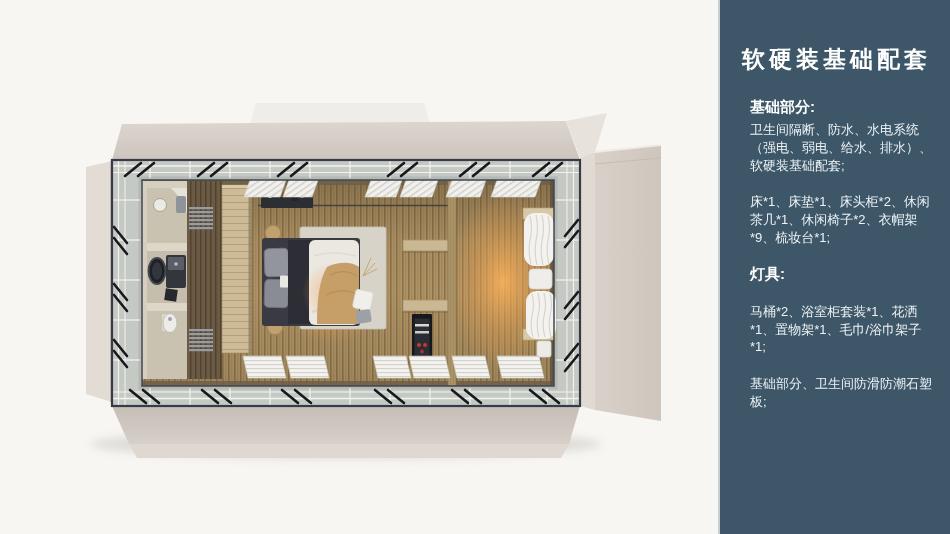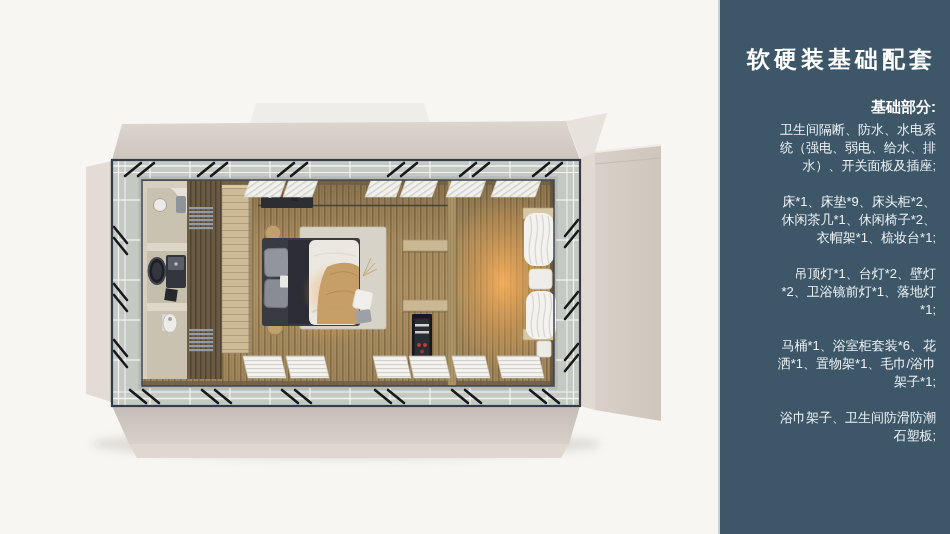--- a/index.html
+++ b/index.html
@@ -2,23 +2,23 @@
 <html><head>
 <meta charset="utf-8">
 <style>
   html,body{margin:0;padding:0;}
   body{width:950px;height:534px;overflow:hidden;font-family:"Liberation Sans","DejaVu Sans",sans-serif;}
   .page{width:950px;height:534px;display:flex;background:#ffffff;}
   .render-area{width:718px;height:534px;position:relative;background:#f7f6f3;flex:0 0 auto;}
   .render-area svg{display:block;}
   .panel{width:232px;height:534px;flex:0 0 auto;box-sizing:border-box;
          background:#3d5768;border-left:2px solid #c9ced1;
-         color:#ffffff;padding:46px 14px 0 22px;text-align:right;}
+         color:#ffffff;padding:46px 14px 0 22px;}
   .panel-title{font-size:23px;font-weight:700;letter-spacing:4px;margin:0 0 26px 0;line-height:1.15;}
-  .sec{margin:0 0 19px 30px;}
+  .sec{margin:0 0 19px 8px;}
   .sec-h{font-size:15px;font-weight:700;margin:0 0 4px 0;line-height:1.25;}
   .sec-b{font-size:13px;font-weight:400;line-height:1.36;color:#edf2f5;}
 </style>
 </head>
 <body>
 
 <div class="page">
 
   <div class="render-area">
     <svg width="718" height="534" viewBox="0 0 718 534" xmlns="http://www.w3.org/2000/svg">
@@ -364,32 +364,32 @@
         <rect x="142" y="180" width="412" height="206" fill="none" stroke="#3f4652" stroke-width="1.5"></rect>
       </g>
     </svg>
   </div>
 
   <aside class="panel" style="background: rgb(61, 87, 104);">
     <h1 class="panel-title">软硬装基础配套</h1>
 
     <div class="sec">
       <div class="sec-h">基础部分:</div>
-      <div class="sec-b">卫生间隔断、防水、水电系统（强电、弱电、给水、排水）、开关面板及插座;</div>
-    </div>
-
-    <div class="sec">
-      <div class="sec-b">床*1、床垫*9、床头柜*2、休闲茶几*1、休闲椅子*2、衣帽架*1、梳妆台*1;</div>
-    </div>
-
-    <div class="sec">
-      <div class="sec-b">吊顶灯*1、台灯*2、壁灯*2、卫浴镜前灯*1、落地灯*1;</div>
-    </div>
-
-    <div class="sec">
-      <div class="sec-b">马桶*1、浴室柜套装*6、花洒*1、置物架*1、毛巾/浴巾架子*1;</div>
-    </div>
-
-    <div class="sec">
-      <div class="sec-b">浴巾架子、卫生间防滑防潮石塑板;</div>
+      <div class="sec-b">卫生间隔断、防水、水电系统（强电、弱电、给水、排水）、软硬装基础配套;</div>
+    </div>
+
+    <div class="sec">
+      <div class="sec-b">床*1、床垫*1、床头柜*2、休闲茶几*1、休闲椅子*2、衣帽架*9、梳妆台*1;</div>
+    </div>
+
+    <div class="sec">
+      <div class="sec-h">灯具:</div>
+    </div>
+
+    <div class="sec">
+      <div class="sec-b">马桶*2、浴室柜套装*1、花洒*1、置物架*1、毛巾/浴巾架子*1;</div>
+    </div>
+
+    <div class="sec">
+      <div class="sec-b">基础部分、卫生间防滑防潮石塑板;</div>
     </div>
   </aside>
 </div>
 
 </body></html>

